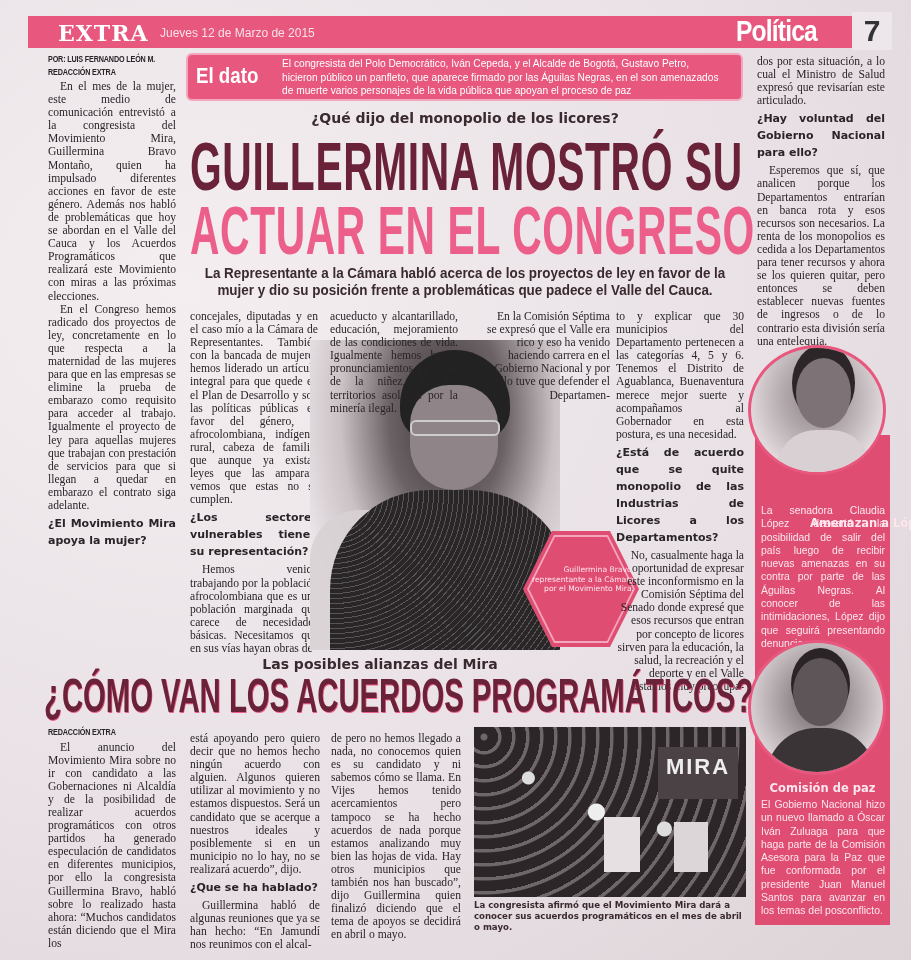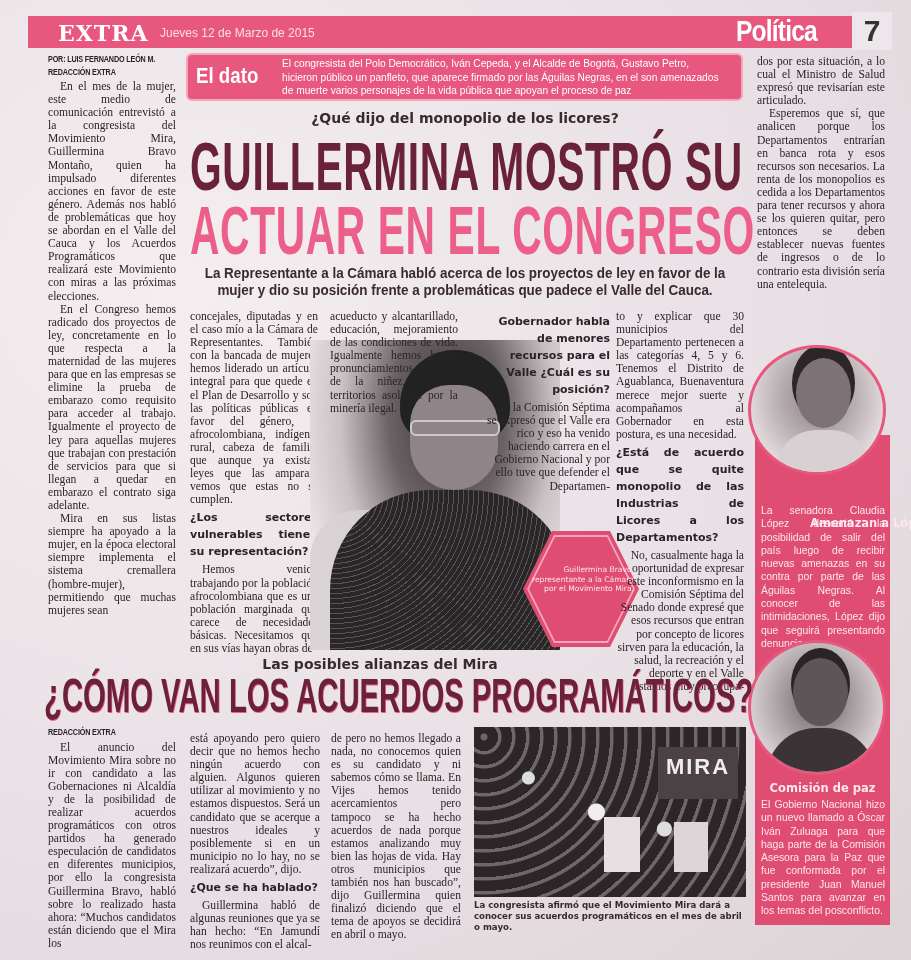--- a/index.html
+++ b/index.html
@@ -160,21 +160,21 @@
 <div class="kicker" style="left:190px;top:110px;width:550px;font-size:14px;">¿Qué dijo del monopolio de los licores?</div>
 <div class="bighead" style="left:190px;top:132px;font-size:68px;color:#6a2238;transform:scaleX(0.60);letter-spacing:1px;">GUILLERMINA MOSTRÓ SU</div>
 <div class="bighead" style="left:190px;top:196px;font-size:68px;color:#ec5f8a;transform:scaleX(0.60);letter-spacing:1px;">ACTUAR EN EL CONGRESO</div>
 <div class="deck">La Representante a la Cámara habló acerca de los proyectos de ley en favor de la mujer y dio su posición frente a problemáticas que padece el Valle del Cauca.</div>
 
 <div class="col" style="left:48px;top:55px;width:128px;">
   <div class="byline">POR: LUIS FERNANDO LEÓN M.</div>
   <div class="byline">REDACCIÓN EXTRA</div>
   <p>En el mes de la mujer, este medio de comunicación entrevistó a la congresista del Movimiento Mira, Guillermina Bravo Montaño, quien ha impulsado diferentes acciones en favor de este género. Además nos habló de problemáticas que hoy se abordan en el Valle del Cauca y los Acuerdos Programáticos que realizará este Movimiento con miras a las próximas elecciones.</p>
   <p>En el Congreso hemos radicado dos proyectos de ley, concretamente en lo que respecta a la maternidad de las mujeres para que en las empresas se elimine la prueba de embarazo como requisito para acceder al trabajo. Igualmente el proyecto de ley para aquellas mujeres que trabajan con prestación de servicios para que si llegan a quedar en embarazo el contrato siga adelante.</p>
-  <p>Mira en sus listas siempre ha apoyado a la mujer, en la época electoral siempre implementa el sistema cremallera (hombre-mujer), permitiendo que muchas mujeres sean</p>
+  <div class="q">¿El Movimiento Mira apoya la mujer?</div>
 </div>
 
 <div class="col" style="left:190px;top:310px;width:128px;">
   <p style="text-indent:0">concejales, diputadas y en el caso mío a la Cámara de Representantes. También con la bancada de mujeres hemos liderado un artículo integral para que quede en el Plan de Desarrollo y son las políticas públicas en favor del género, la afrocolombiana, indígena, rural, cabeza de familia, que aunque ya existan leyes que las amparan, vemos que estas no se cumplen.</p>
   <div class="q">¿Los sectores vulnerables tienen su representación?</div>
   <p>Hemos venido trabajando por la población afrocolombiana que es una población marginada que carece de necesidades básicas. Necesitamos que en sus vías hayan obras de</p>
 </div>
 
 <div class="photo-main">
   <div class="lace"></div>
@@ -182,37 +182,37 @@
   <div class="hair"></div>
   <div class="face"></div>
   <div class="glasses"></div>
 </div>
 
 <div class="col" style="left:330px;top:310px;width:128px;">
   <p style="text-indent:0;">acueducto y alcantarillado, educación, mejoramiento de las condiciones de vida. Igualmente hemos hecho pronunciamientos en favor de la niñez, de los territorios asolados por la minería ilegal.</p>
 </div>
 
 <div class="col" style="left:480px;top:310px;width:130px;text-align:right;">
-  <div class="q" style="text-align:right;">Gobernador habla de menores recursos para el Valle ¿Cuál es su posición?</div>
   <p style="text-align:right;">En la Comisión Séptima se expresó que el Valle era rico y eso ha venido haciendo carrera en el Gobierno Nacional y por ello tuve que defender el Departamen-</p>
 </div>
 
 <div class="hex"></div>
 <div class="hex-inner"></div>
 <div class="hex-core"></div>
 <div class="hex-text">Guillermina Bravo, representante a la Cámara por el Movimiento Mira.</div>
 
 <div class="col" style="left:616px;top:310px;width:128px;">
   <p style="text-indent:0">to y explicar que 30 municipios del Departamento pertenecen a las categorías 4, 5 y 6. Tenemos el Distrito de Aguablanca, Buenaventura merece mejor suerte y acompañamos al Gobernador en esta postura, es una necesidad.</p>
   <div class="q">¿Está de acuerdo que se quite monopolio de las Industrias de Licores a los Departamentos?</div>
   <p style="text-align:right;">No, casualmente haga la oportunidad de expresar este inconformismo en la Comisión Séptima del Senado donde expresé que esos recursos que entran por concepto de licores sirven para la educación, la salud, la recreación y el deporte y en el Valle estamos muy preocupa-</p>
 </div>
 
 <div class="col" style="left:757px;top:55px;width:128px;">
   <p style="text-indent:0">dos por esta situación, a lo cual el Ministro de Salud expresó que revisarían este articulado.</p>
+  <div class="q">¿Hay voluntad del Gobierno Nacional para ello?</div>
   <p>Esperemos que sí, que analicen porque los Departamentos entrarían en banca rota y esos recursos son necesarios. La renta de los monopolios es cedida a los Departamentos para tener recursos y ahora se los quieren quitar, pero entonces se deben establecer nuevas fuentes de ingresos o de lo contrario esta división sería una entelequia.</p>
 </div>
 
 <div class="sidebar"></div>
 <div class="circle c1">
   <div class="shirt"></div>
   <div class="head"></div>
 </div>
 <div class="side-h" style="top:516px;margin-left:48px;">Amenazan a López</div>
 <div class="side-t" style="top:504px;">La senadora Claudia López descartó la posibilidad de salir del país luego de recibir nuevas amenazas en su contra por parte de las Águilas Negras. Al conocer de las intimidaciones, López dijo que seguirá presentando denuncias.</div>

